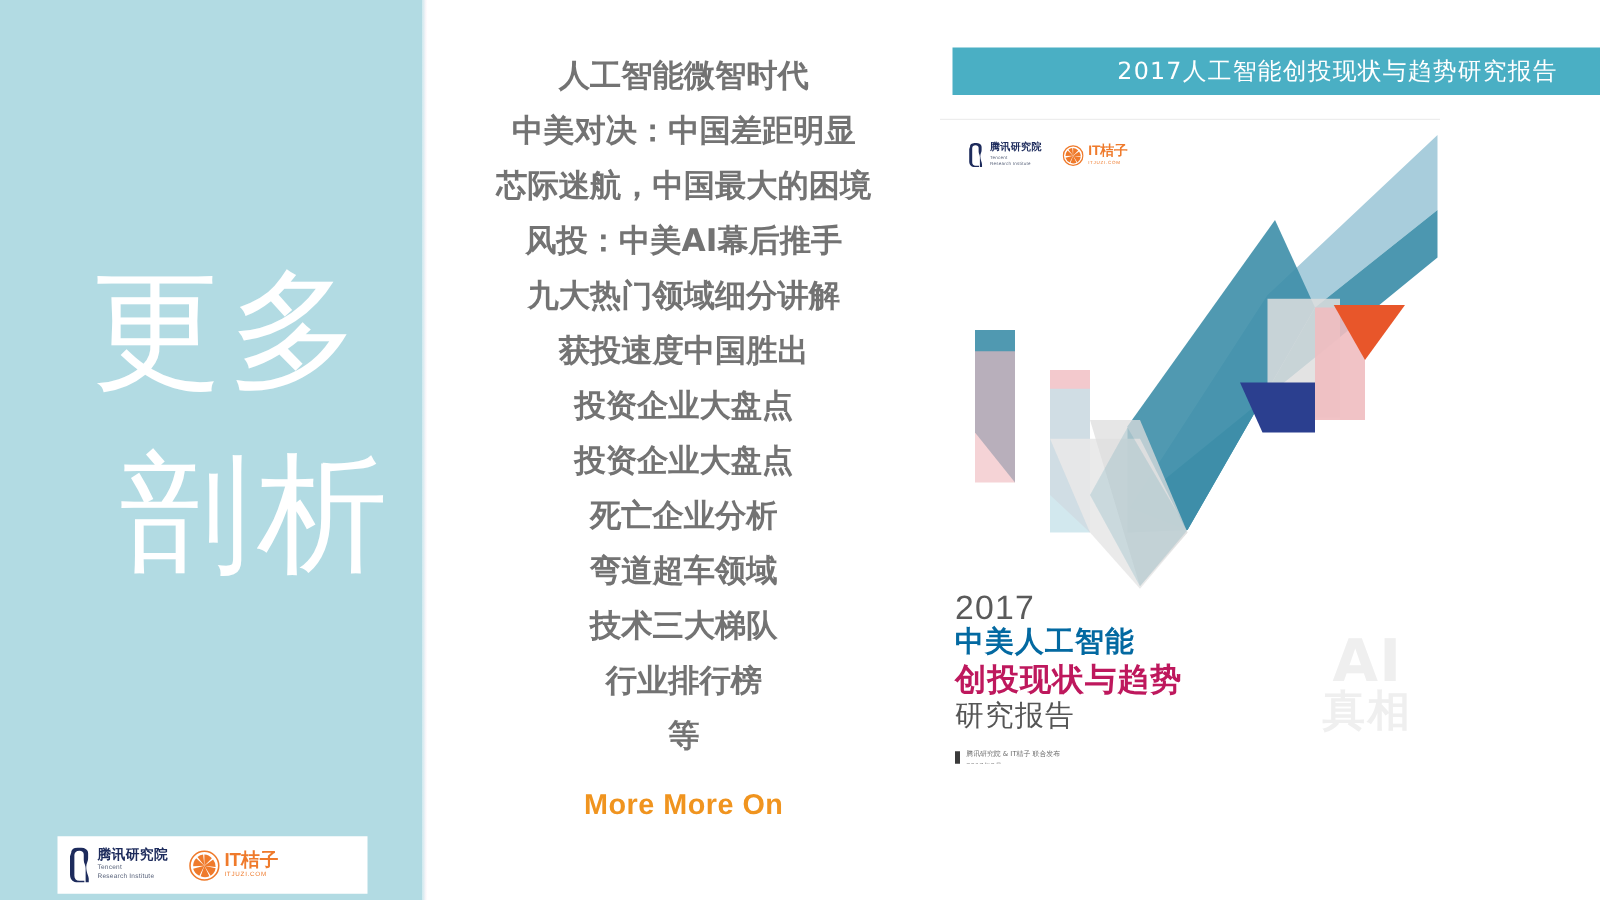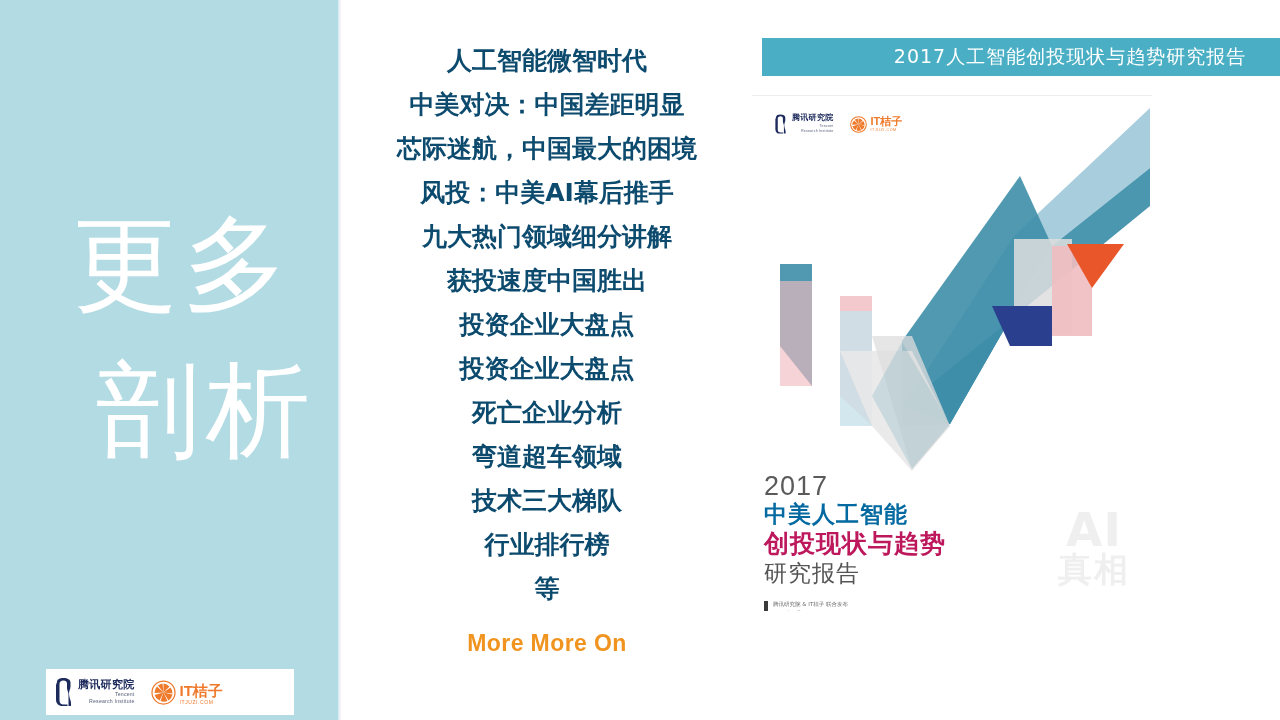--- a/index.html
+++ b/index.html
@@ -30,40 +30,40 @@
   .big-word.w2{ top:358px;margin-left:23px; }
 
   
   .logo-bar{
     position:absolute; left:46px; top:669px; width:248px; height:46px;
     background:#ffffff; display:flex; align-items:center;
     padding:0 8px; gap:10px;
   }
   .logo-tencent{ display:flex; align-items:center; gap:5px; }
   .penguin{ width:19px; height:28px; flex:0 0 auto; }
-  .tc-text{ line-height:1.05;text-align:right; }
+  .tc-text{ line-height:1.05; }
   .tc-cn{ font-size:11px; font-weight:700; color:#1d2b5c; letter-spacing:.3px; }
   .tc-en{ font-size:5.2px; color:#555f77; letter-spacing:.2px; margin-top:1px; }
   .tc-en div{ line-height:1.35; }
-  .logo-juzi{ display:flex; align-items:flex-end; gap:4px; margin-left:6px; }
+  .logo-juzi{ display:flex; align-items:center; gap:4px; margin-left:6px; }
   .juzi-mark{ width:25px; height:25px; flex:0 0 auto; }
   .jz-text{ line-height:1.0; }
   .jz-cn{ font-size:15px; font-weight:700; color:#ef7a2b; letter-spacing:0px; }
   .jz-en{ font-size:5px; color:#ef7a2b; letter-spacing:.6px; margin-top:2px; }
 
   
   .center-col{
     position:absolute; left:342px; top:0; width:410px; height:720px;
     background:#ffffff;
     display:flex; flex-direction:column; align-items:center;
     justify-content:flex-start; padding-top:48px;
   }
   .list-line{
     width:100%; text-align:center;
-    font-size:25px; font-weight:700; color:#0c4a6e;
+    font-size:25px; font-weight:700; color:#737373;
     line-height:1.0; margin-bottom:19px;
     font-family:"DejaVu Sans","Liberation Sans",sans-serif;
     white-space:nowrap;
   }
   .find-more{
     width:100%; text-align:center; margin-top:10px;
     font-size:23px; font-weight:700; color:#f0941f;
     letter-spacing:.4px;
     font-family:"Liberation Sans",sans-serif;
   }

